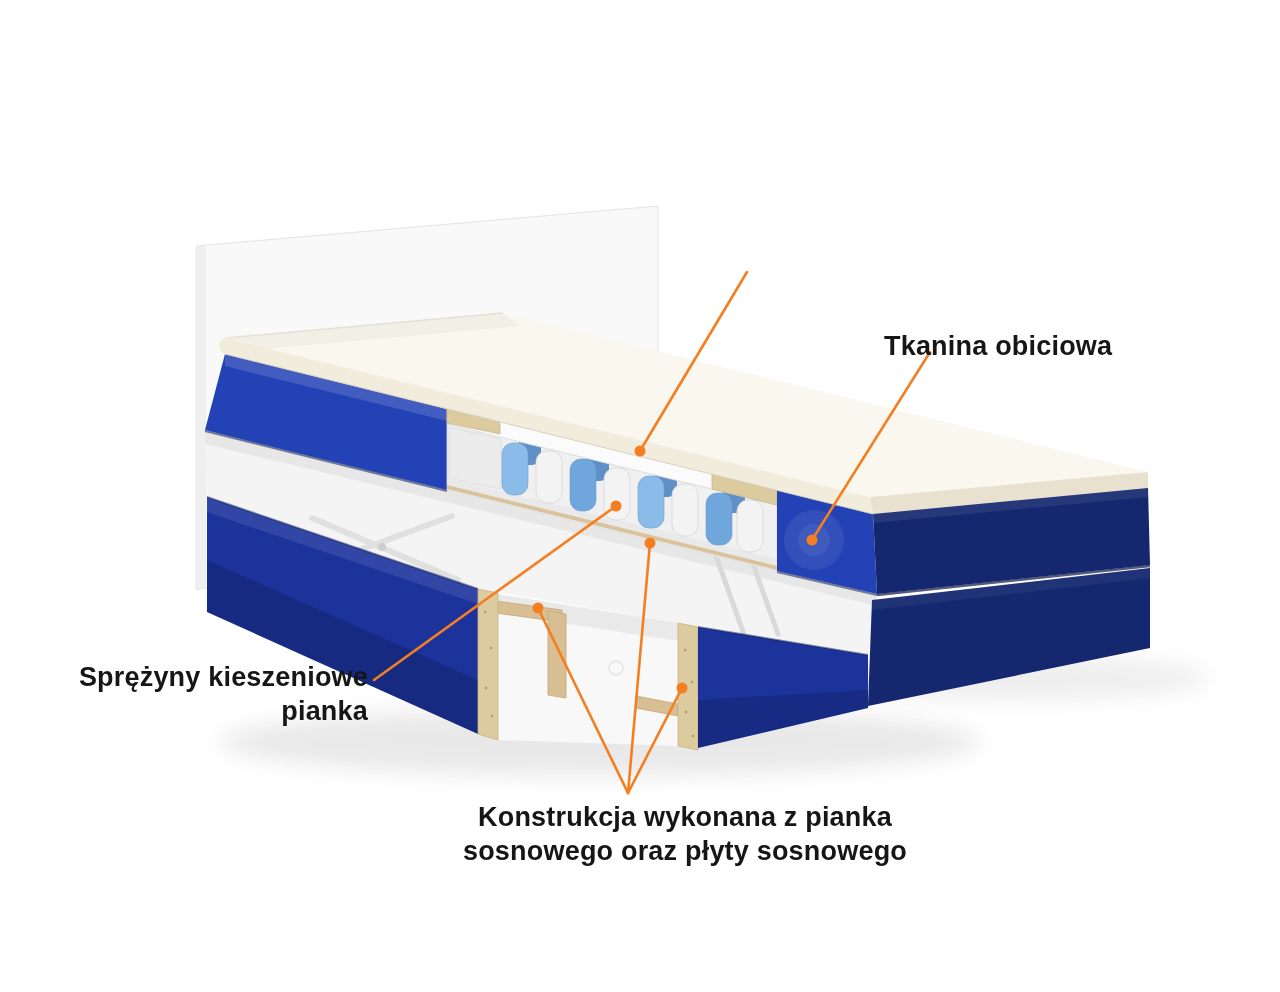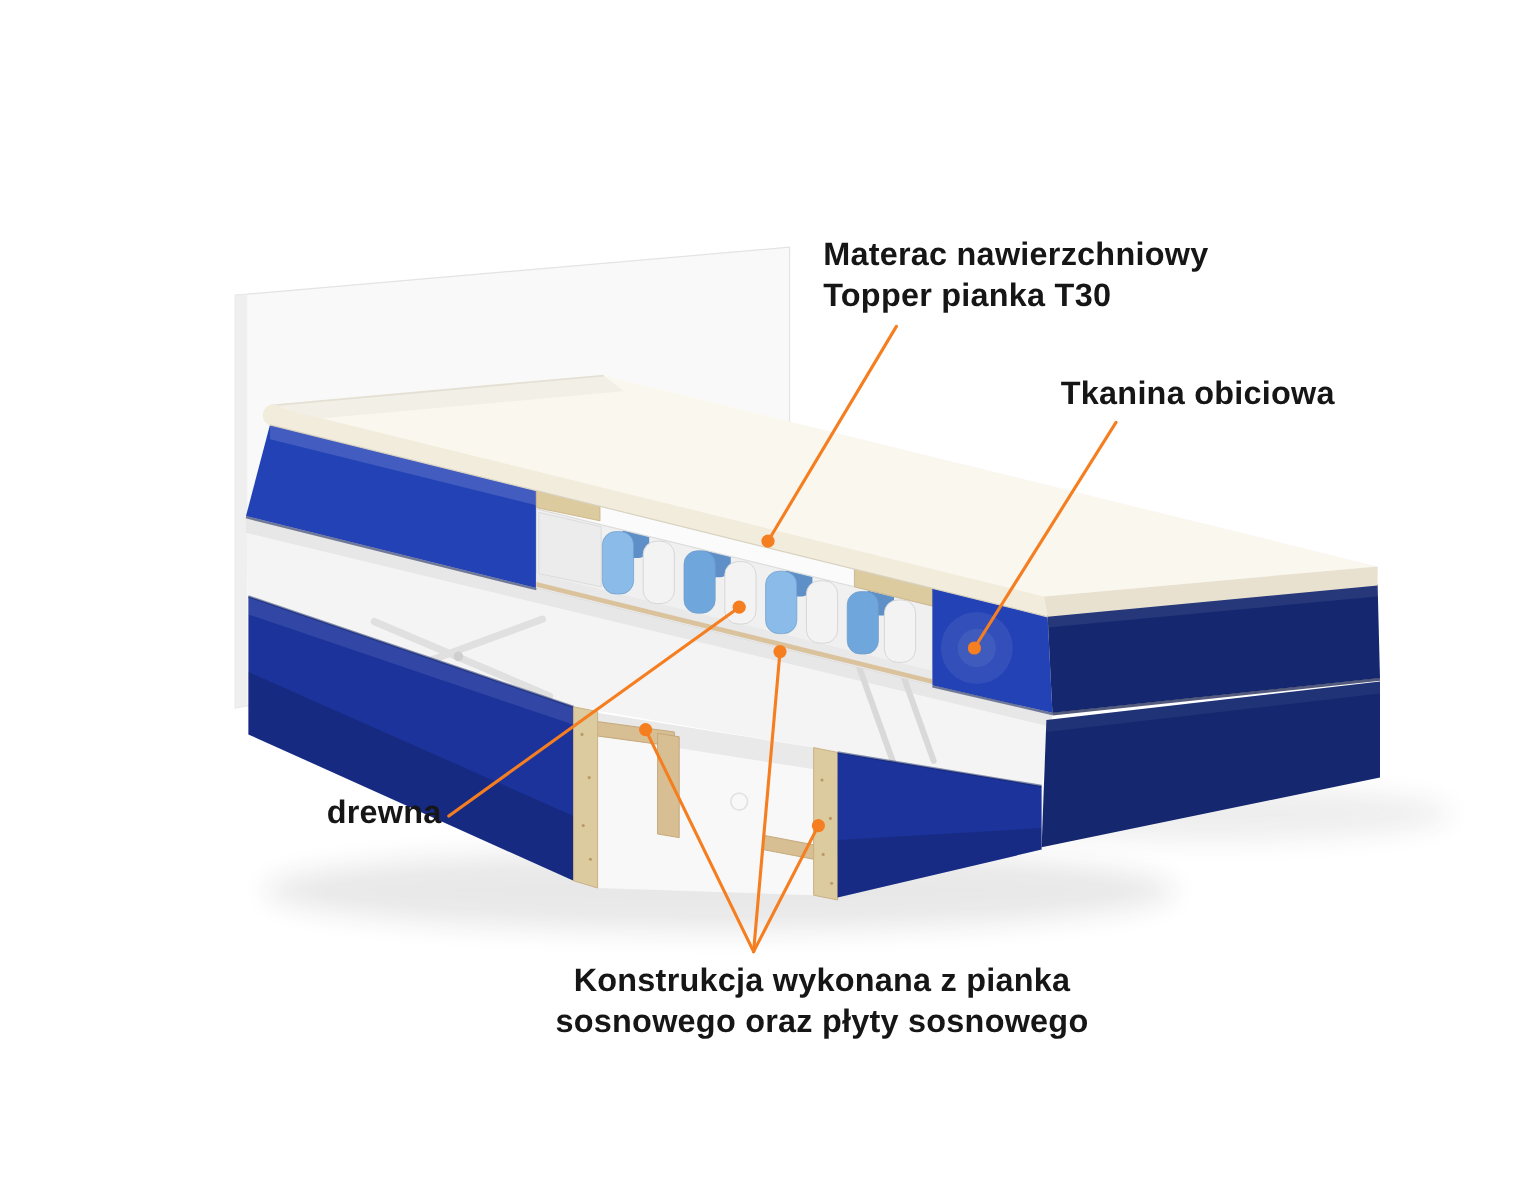--- a/index.html
+++ b/index.html
@@ -7,21 +7,21 @@
     --c-bed-blue:#2342B5; --c-bed-blue-dark:#1B339B; --c-bed-blue-deep:#14276F;
     --c-wood:#D8BF93; --c-wood-board:#DCCB9F; --c-topper-cream:#F2ECDC;
     --c-spring-blue:#8BBCE9; --c-spring-blue-dark:#6FA6DC; --c-headboard:#F9F9F9;
   }
   html,body{margin:0;padding:0;}
   body{background:var(--c-background);font-family:"Liberation Sans","DejaVu Sans",sans-serif;}
   .stage{position:relative;width:1280px;height:992px;overflow:hidden;background:var(--c-background);}
   .stage svg{position:absolute;left:0;top:0;}
   .label{position:absolute;color:var(--c-text);font-weight:700;font-size:27px;line-height:34px;letter-spacing:.2px;}
   .label-topper{left:686px;top:195px;width:420px;text-align:left;}
-  .label-fabric{left:884px;top:311px;width:330px;text-align:left;}
+  .label-fabric{left:884px;top:329px;width:330px;text-align:left;}
   .label-springs{left:38px;top:660px;width:330px;text-align:right;}
   .label-frame{left:418px;top:800px;width:534px;text-align:center;}
   
   .fill-blue{fill:var(--c-bed-blue);} .fill-blue-dark{fill:var(--c-bed-blue-dark);}
   .fill-blue-deep{fill:var(--c-bed-blue-deep);} .fill-wood{fill:var(--c-wood);}
   .fill-board{fill:var(--c-wood-board);} .fill-cream{fill:var(--c-topper-cream);}
   .fill-spring{fill:var(--c-spring-blue);} .fill-spring-dark{fill:var(--c-spring-blue-dark);}
   .accent-line{stroke:var(--c-accent);stroke-width:2.6;stroke-linecap:round;}
   .accent-dot{fill:var(--c-accent);}
 </style>
@@ -167,31 +167,28 @@
 
       <line class="accent-line" x1="628" y1="793" x2="538" y2="608"></line>
       <circle class="accent-dot" cx="538" cy="608" r="5.5"></circle>
       <line class="accent-line" x1="628" y1="793" x2="650" y2="543"></line>
       <circle class="accent-dot" cx="650" cy="543" r="5.5"></circle>
       <line class="accent-line" x1="628" y1="793" x2="682" y2="688"></line>
       <circle class="accent-dot" cx="682" cy="688" r="5.5"></circle>
     </g>
   </svg>
 
-  <div class="label label-topper">
-    <div>Materac nawierzchniowy</div>
-    <div>Topper pianka T30</div>
-  </div>
 
   <div class="label label-fabric">
     <div>Tkanina obiciowa</div>
   </div>
 
   <div class="label label-springs">
-    <div>drewna</div>
+    <div>Sprężyny kieszeniowe</div>
+    <div>pianka</div>
   </div>
 
   <div class="label label-frame">
     <div>Konstrukcja wykonana  z pianka</div>
     <div>sosnowego oraz płyty sosnowego</div>
   </div>
 
 </div>
 
 </body></html>

